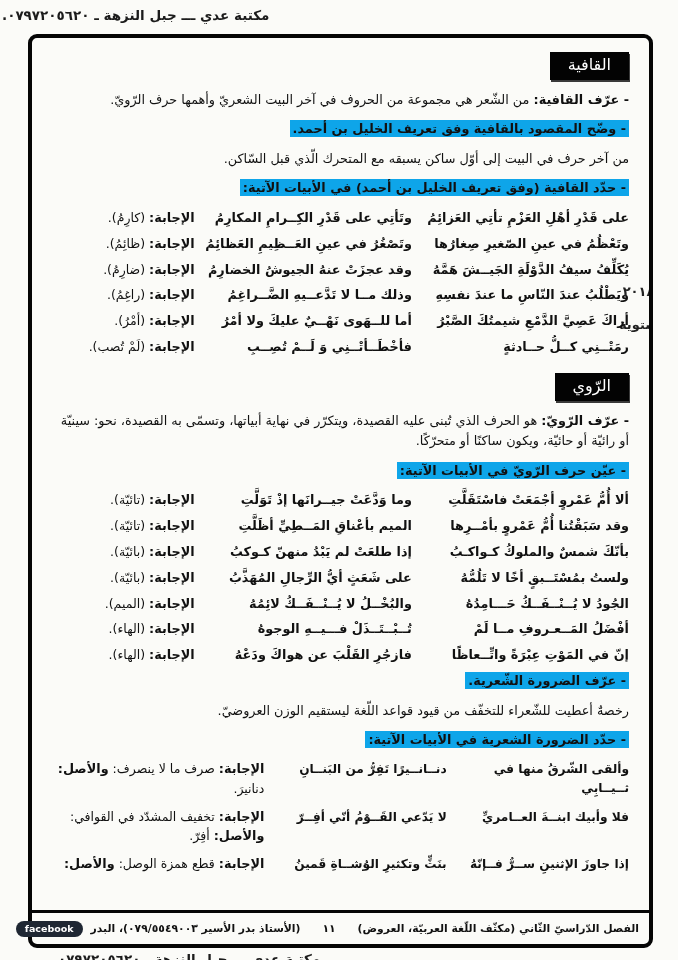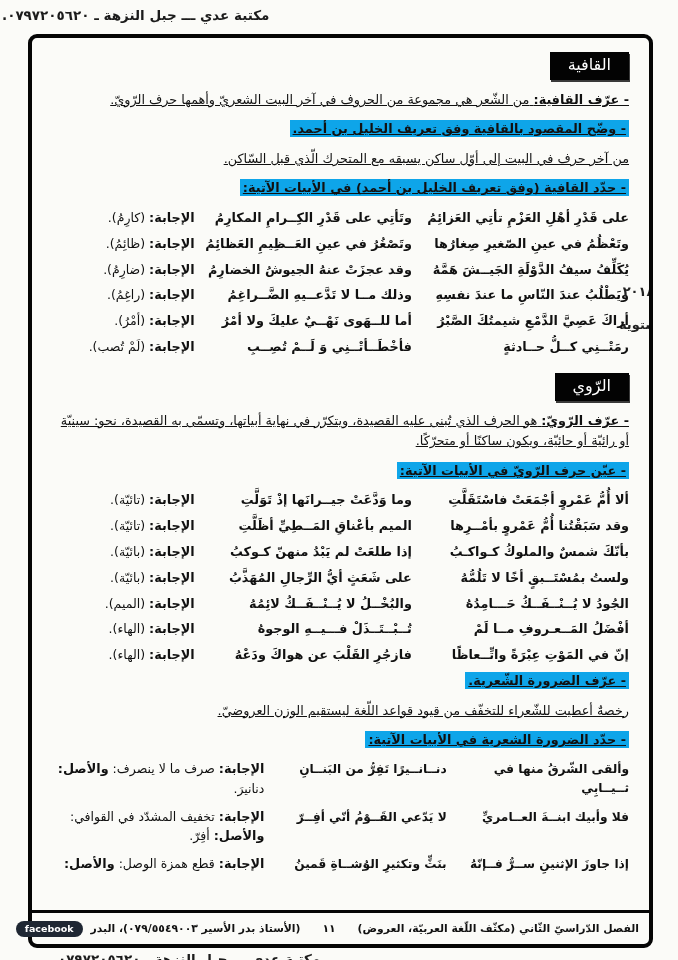--- a/index.html
+++ b/index.html
@@ -17,21 +17,21 @@
     border:4px solid #050505;border-radius:9px;
     display:flex;flex-direction:column;
   }
   .content{flex:1;padding:12px 20px 0 16px;overflow:hidden;}
   .sec-head{text-align:right;margin:2px 0 10px;}
   .sec-head.spaced{margin-top:16px;}
   .sec-box{
     display:inline-block;background:#030303;color:#fff;font-weight:normal;
     font-size:16px;padding:3px 18px 6px;box-shadow:1px 2px 0 #3a3a3a;
   }
-  .line{font-size:12.8px;margin:0 0 9px;line-height:1.6;text-decoration:underline;}
+  .line{font-size:12.8px;margin:0 0 9px;line-height:1.6;}
   .b{font-weight:bold;}
   .hl{background:#0ea5e9;padding:1px 3px;box-decoration-break:clone;-webkit-box-decoration-break:clone;}
   .vtable{margin:4px 0 6px;}
   .vrow{
     display:flex;align-items:baseline;position:relative;
     margin-bottom:6px;font-size:12.8px;font-weight:bold;line-height:1.55;
   }
   .vrow .h1{flex:0 0 36%;padding-left:8px;}
   .vrow .h2{flex:0 0 36%;padding-left:8px;}
   .vrow .ans{flex:1;font-weight:normal;font-size:12.5px;}

